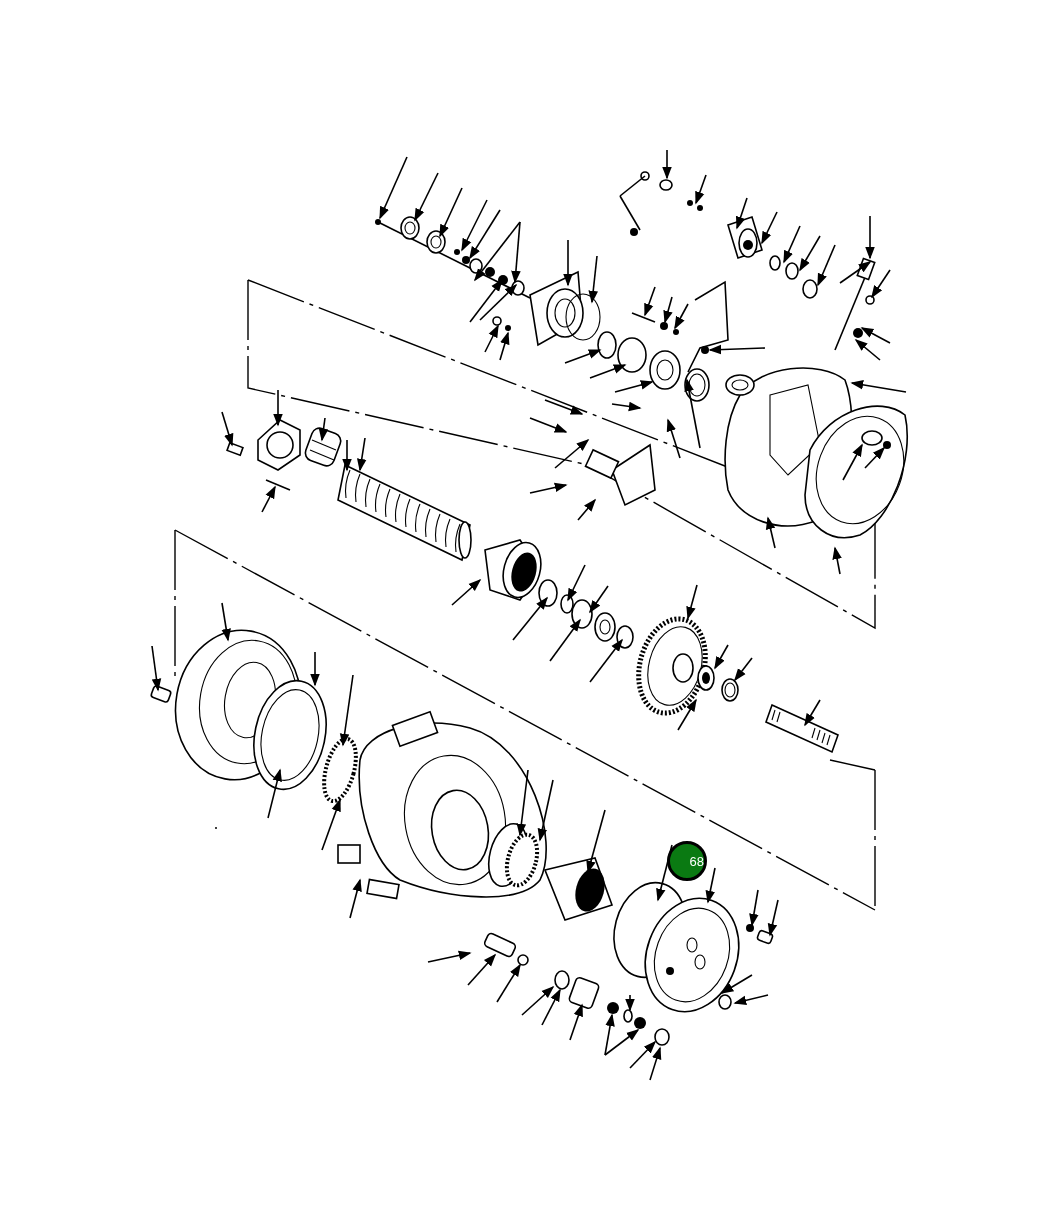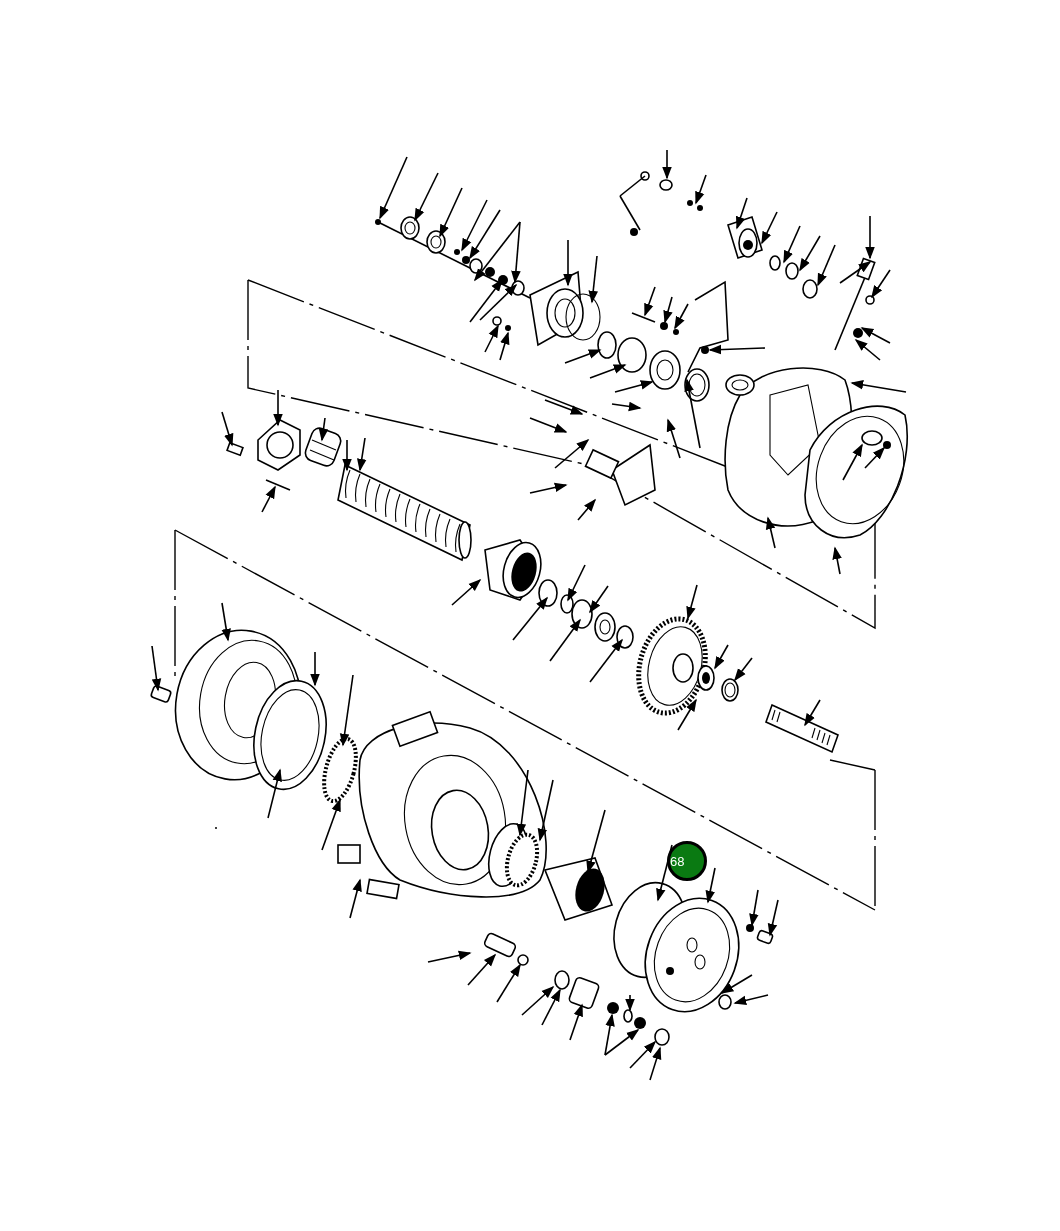--- a/index.html
+++ b/index.html
@@ -7,21 +7,21 @@
            font-family: "Liberation Sans", sans-serif; }
     #diagram { position: absolute; left: 0; top: 0; width: 1060px; height: 1231px; }
     .ln { stroke: #000; stroke-width: 1.6; fill: none; }
     .lnt { stroke: #000; stroke-width: 1.1; fill: none; }
     .ph { stroke: #000; stroke-width: 1.4; fill: none; stroke-dasharray: 60 6 4 6; }
     .sh { fill: #000; }
     .wf { fill: #fff; stroke: #000; stroke-width: 1.6; }
     .callout { position: absolute; left: 667px; top: 841px; width: 40px; height: 40px;
                border-radius: 50%; background: #0a7a12; border: 3px solid #000;
                box-sizing: border-box; color: #ffffff; font-size: 13px;
-               display: flex; align-items: center; justify-content: flex-start; cursor: pointer; }
+               display: flex; align-items: center; justify-content: flex-end; cursor: pointer; }
   </style>
 </head>
 <body>
 
 <svg id="diagram" viewBox="0 0 1060 1231" xmlns="http://www.w3.org/2000/svg">
   <defs>
     <marker id="ah" markerWidth="8" markerHeight="8" refX="7" refY="4" orient="auto">
       <path d="M0,1 L8,4 L0,7 Z" fill="#000"></path>
     </marker>
   </defs>

